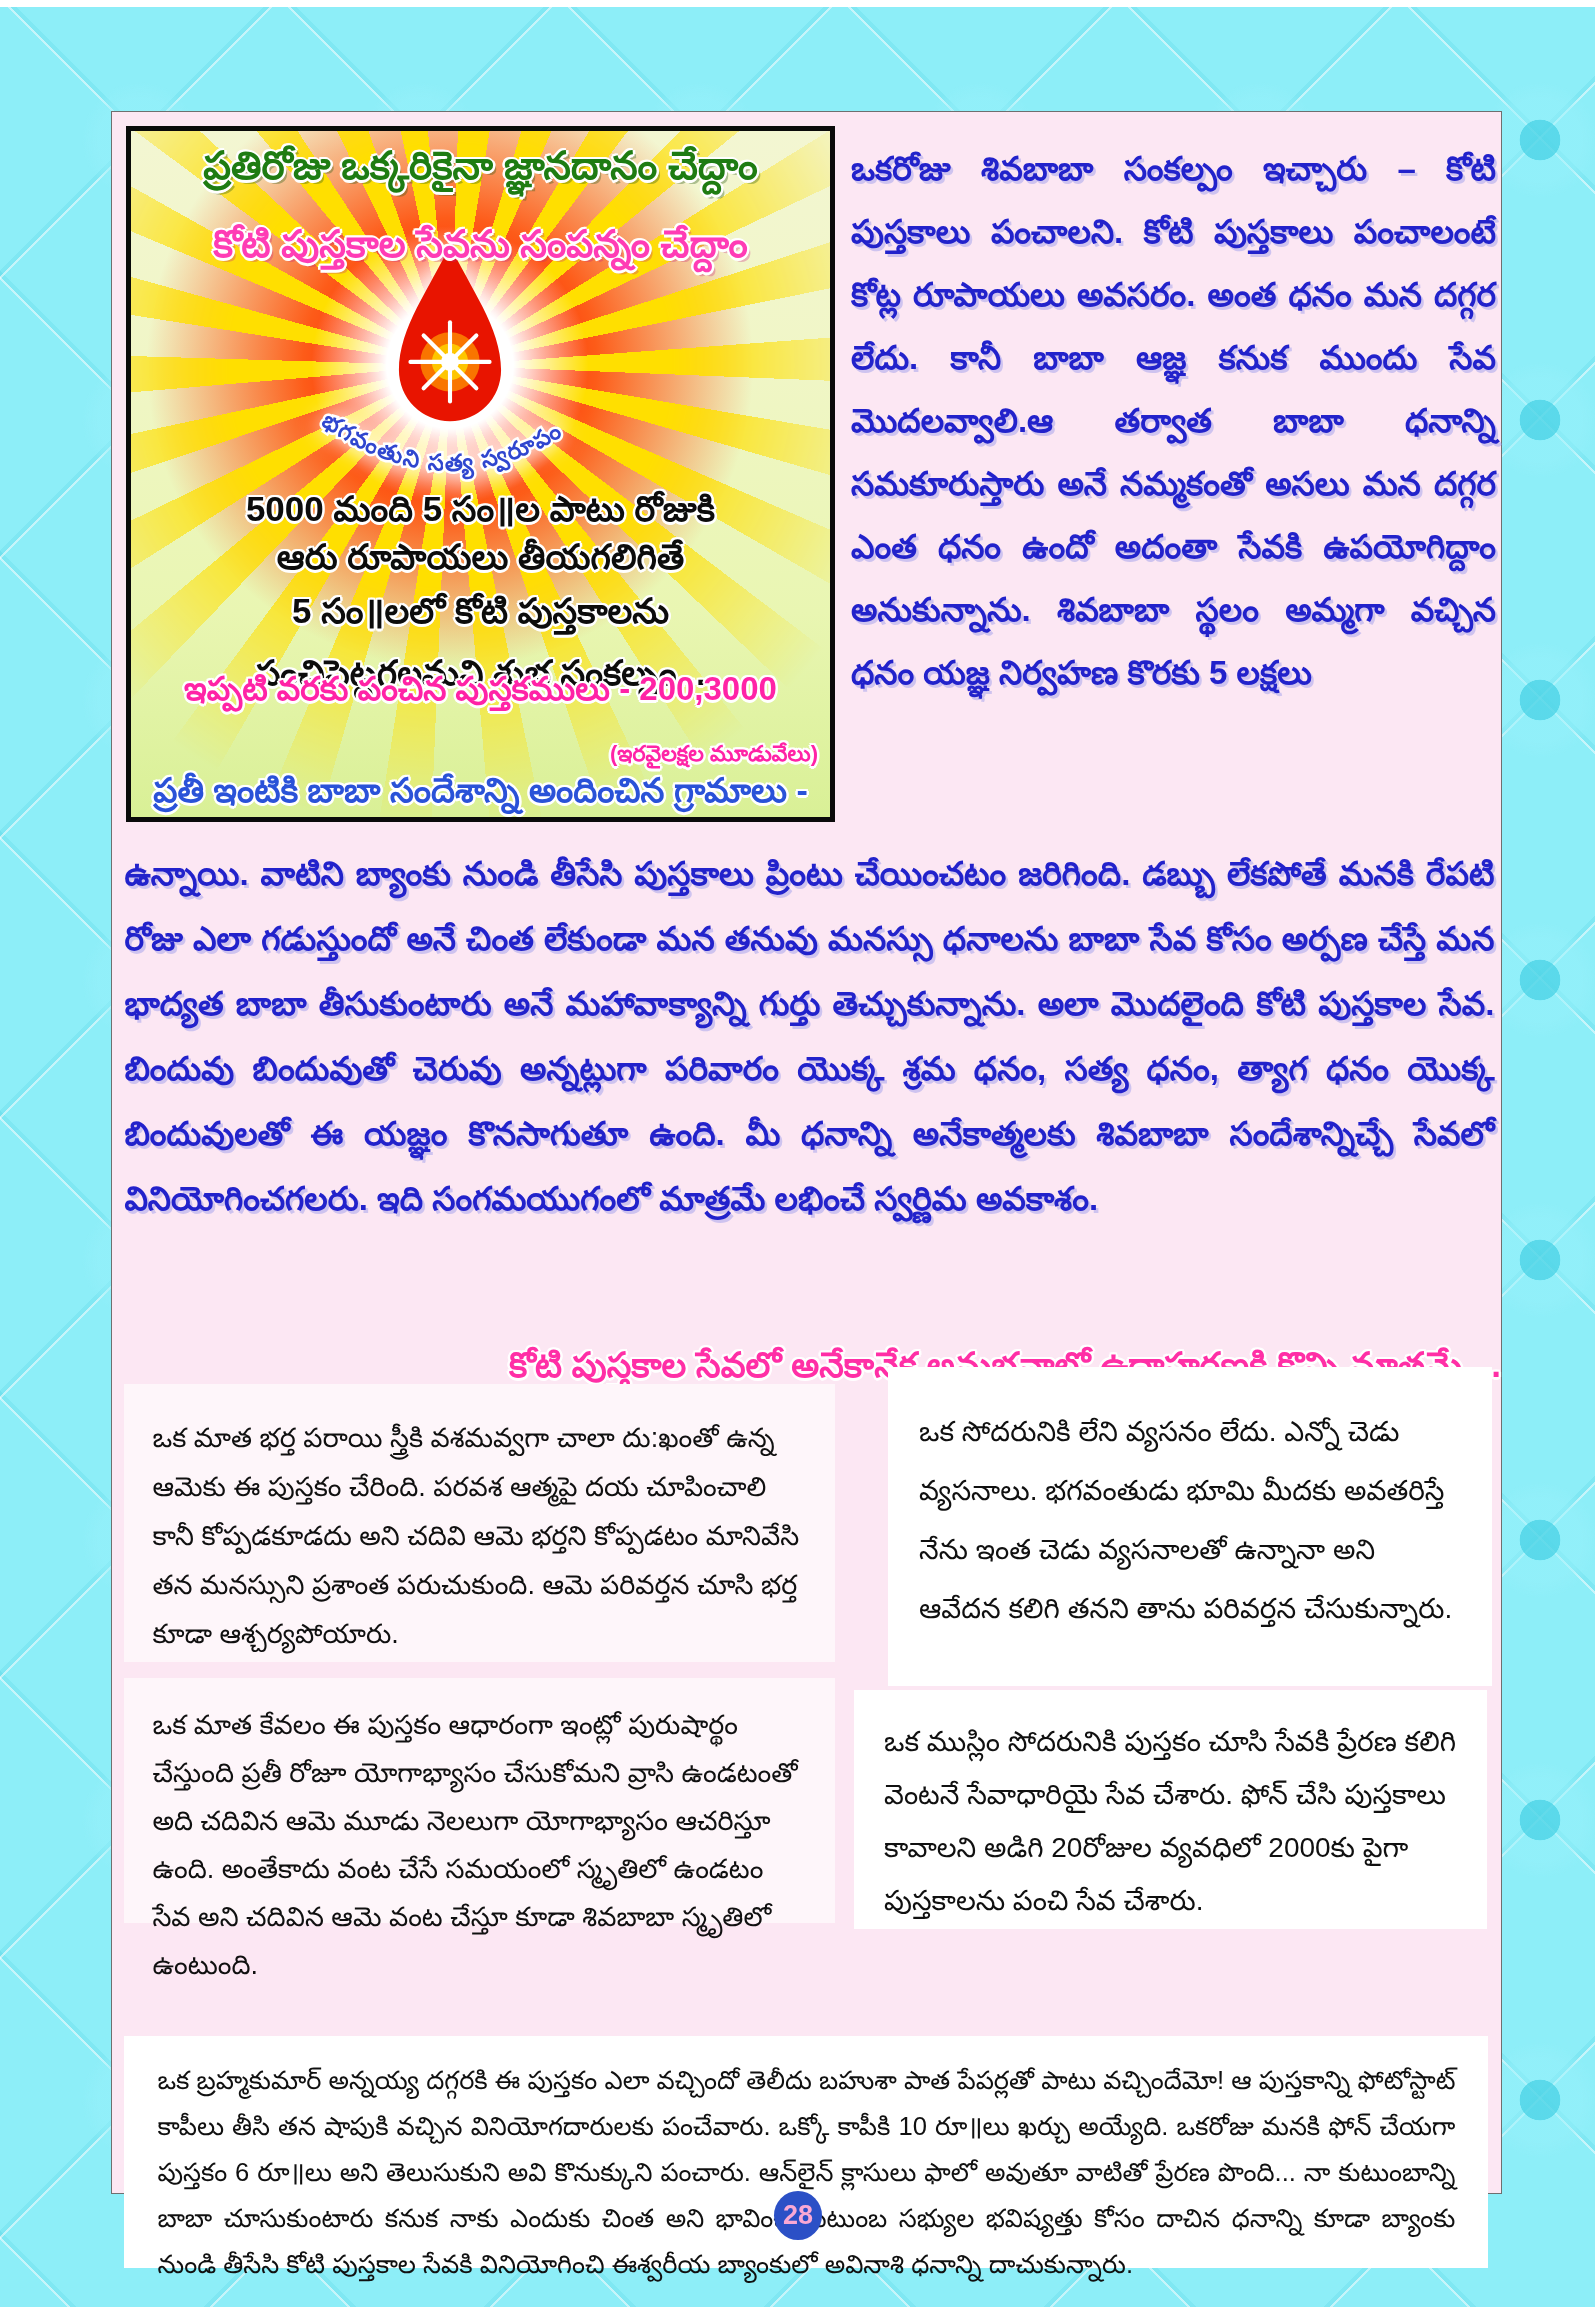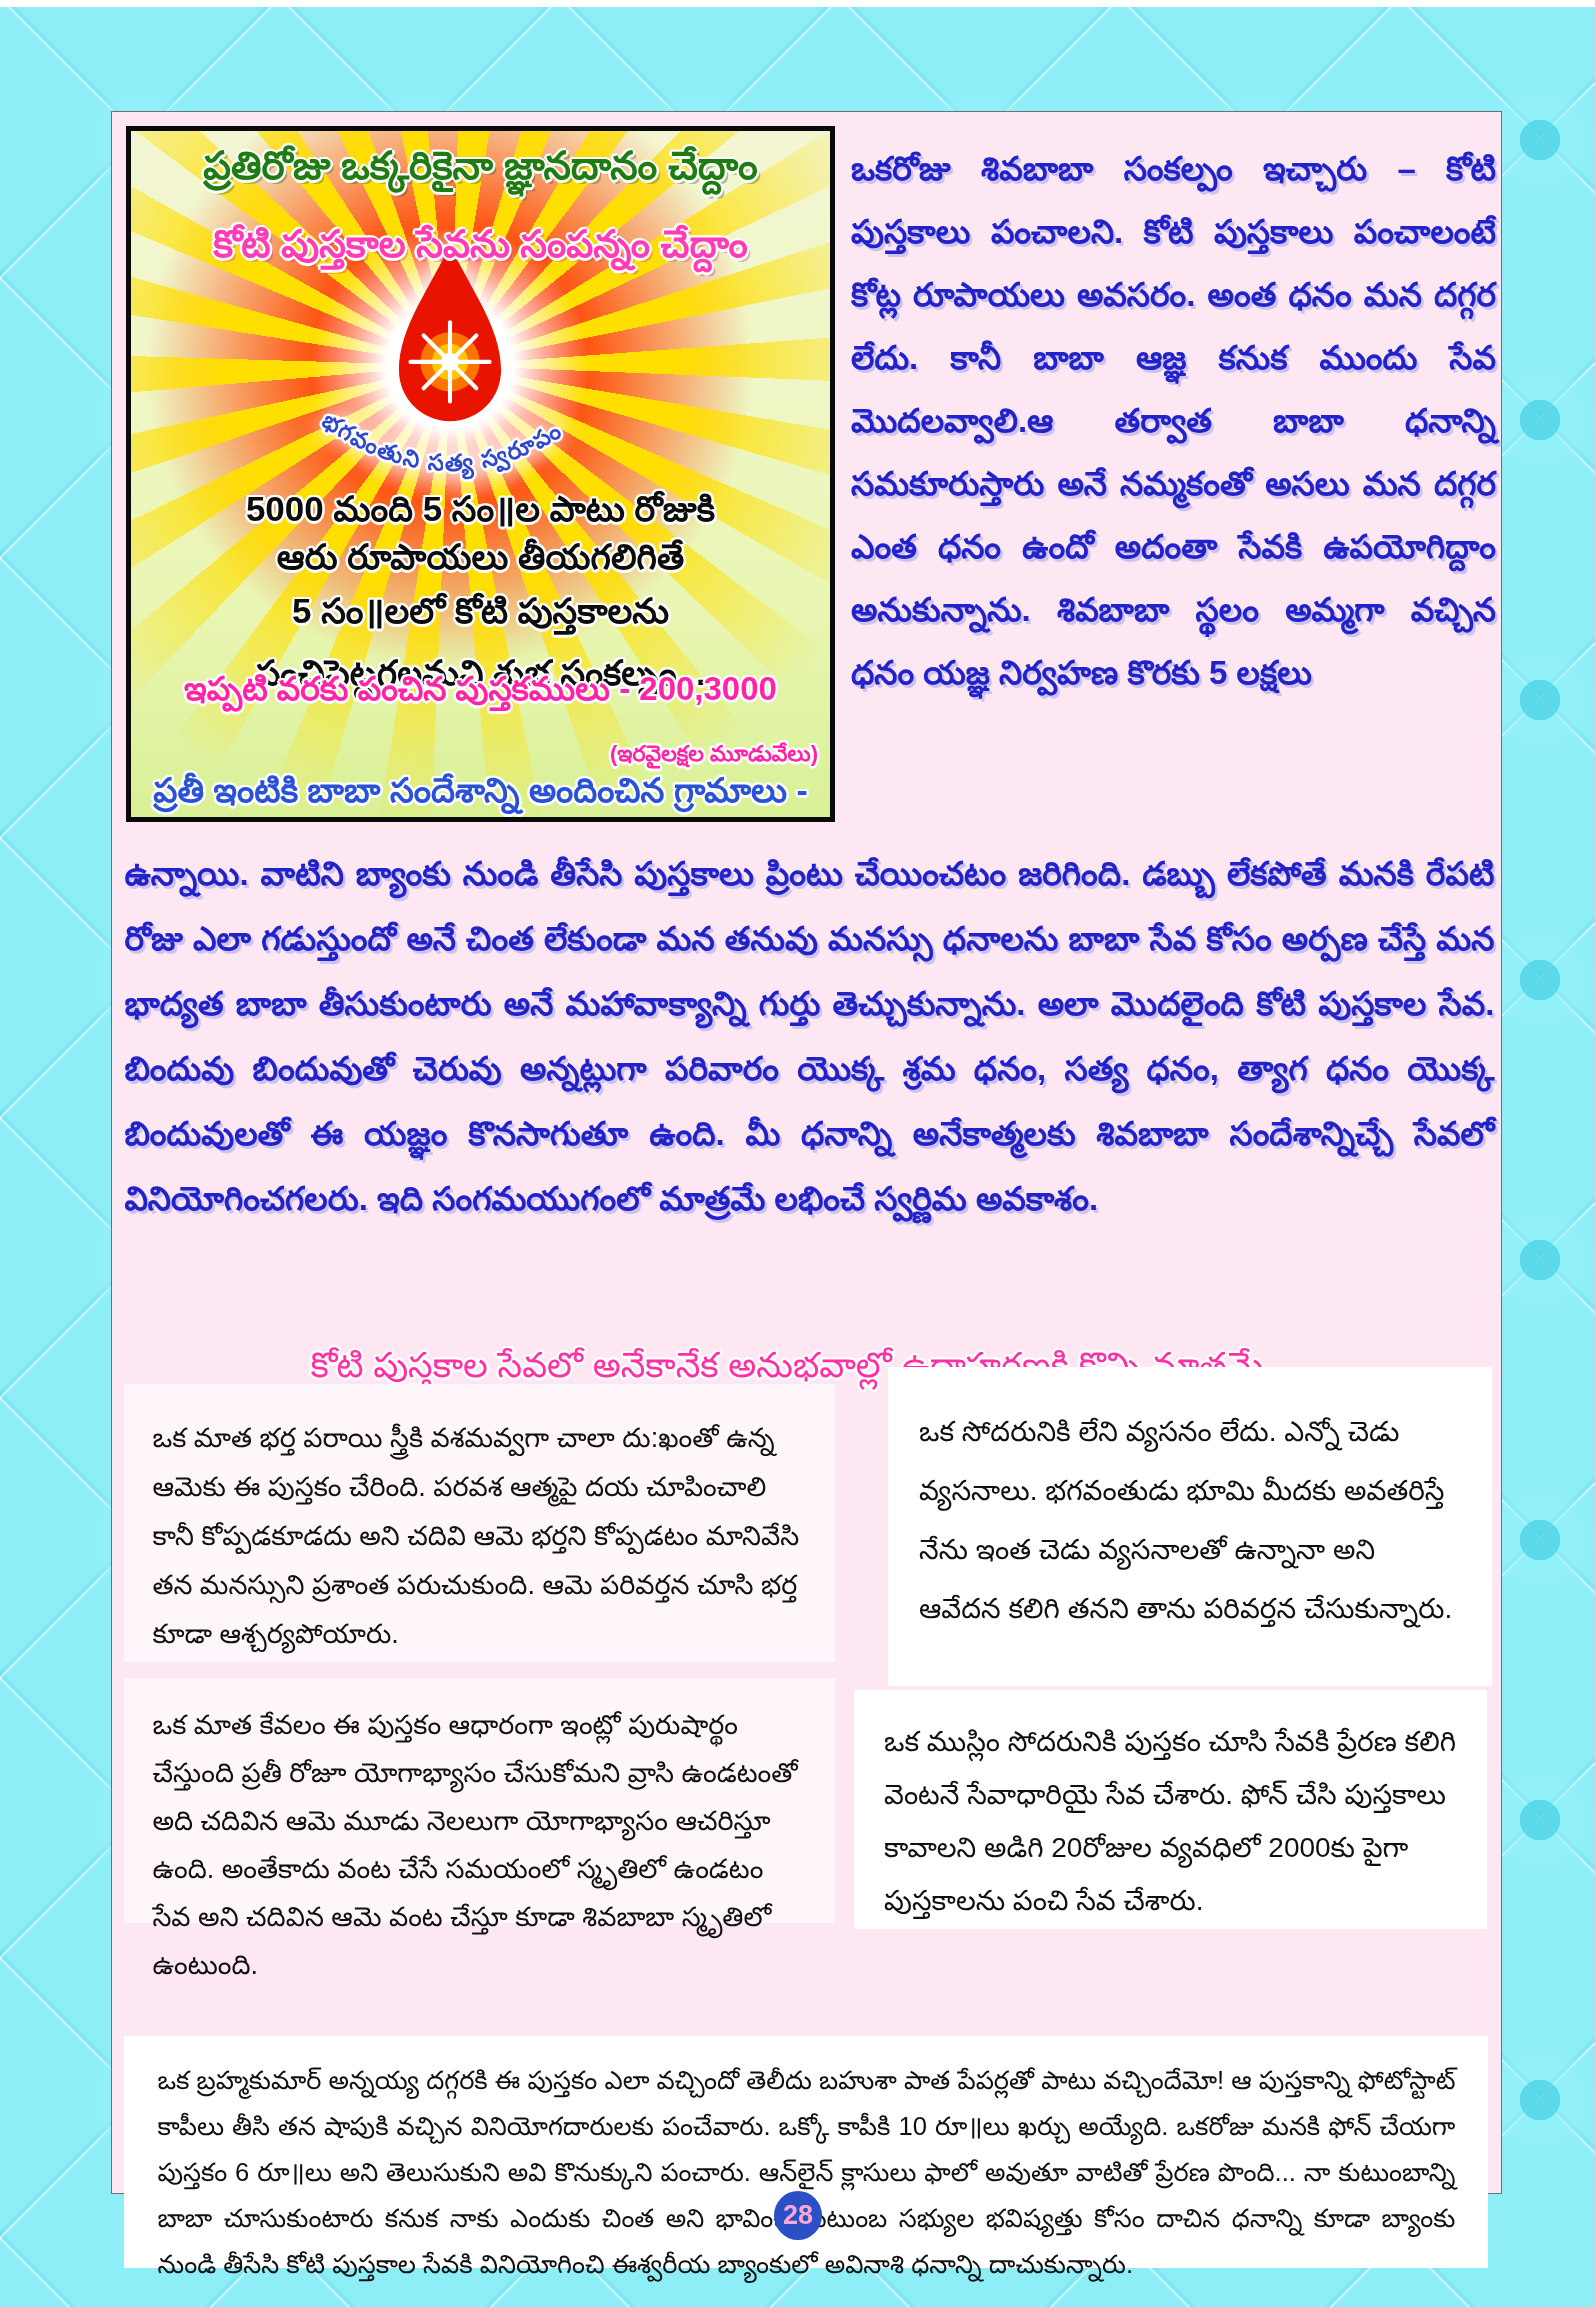--- a/index.html
+++ b/index.html
@@ -53,22 +53,22 @@
     font-size:33px;line-height:63px;font-weight:bold;color:#2222cb;
     text-align:justify;text-shadow:2.5px 2.5px 0 rgba(150,150,235,.45);
   }
   .intro-full{
     left:12.4px;top:729px;width:1370px;height:511px;
     font-size:33px;line-height:65px;font-weight:bold;color:#2222cb;
     text-align:justify;text-shadow:2.5px 2.5px 0 rgba(150,150,235,.45);
   }
   
   .exp-heading{
-    left:0;top:1233px;width:100%;text-align:center;
-    font-size:35px;font-weight:normal;color:#ff2fa6;
+    left:0;top:1233px;width:100%;text-align:right;
+    font-size:35px;font-weight:bold;color:#ff2fa6;
   }
   .tbox{background:#ffffff;color:#101010;box-sizing:border-box;}
   .tbox-inner{margin:0;}
   .box1{left:12.4px;top:1272px;width:711px;height:278px;background:#fef6fa;padding:30px 28px;font-size:27px;line-height:49px;}
   .box2{left:776px;top:1255px;width:604px;height:319px;background:#ffffff;padding:35px 31px;font-size:28px;line-height:59px;}
   .box3{left:12.4px;top:1566px;width:711px;height:245px;background:#fef6fa;padding:23px 28px;font-size:27px;line-height:48px;}
   .box4{left:742px;top:1578px;width:633px;height:239px;background:#ffffff;padding:25px 30px;font-size:28px;line-height:53px;}
   .footer-box{
     left:12.4px;top:1924px;width:1364px;height:232px;background:#ffffff;
     padding:21.4px 33px;box-sizing:border-box;

